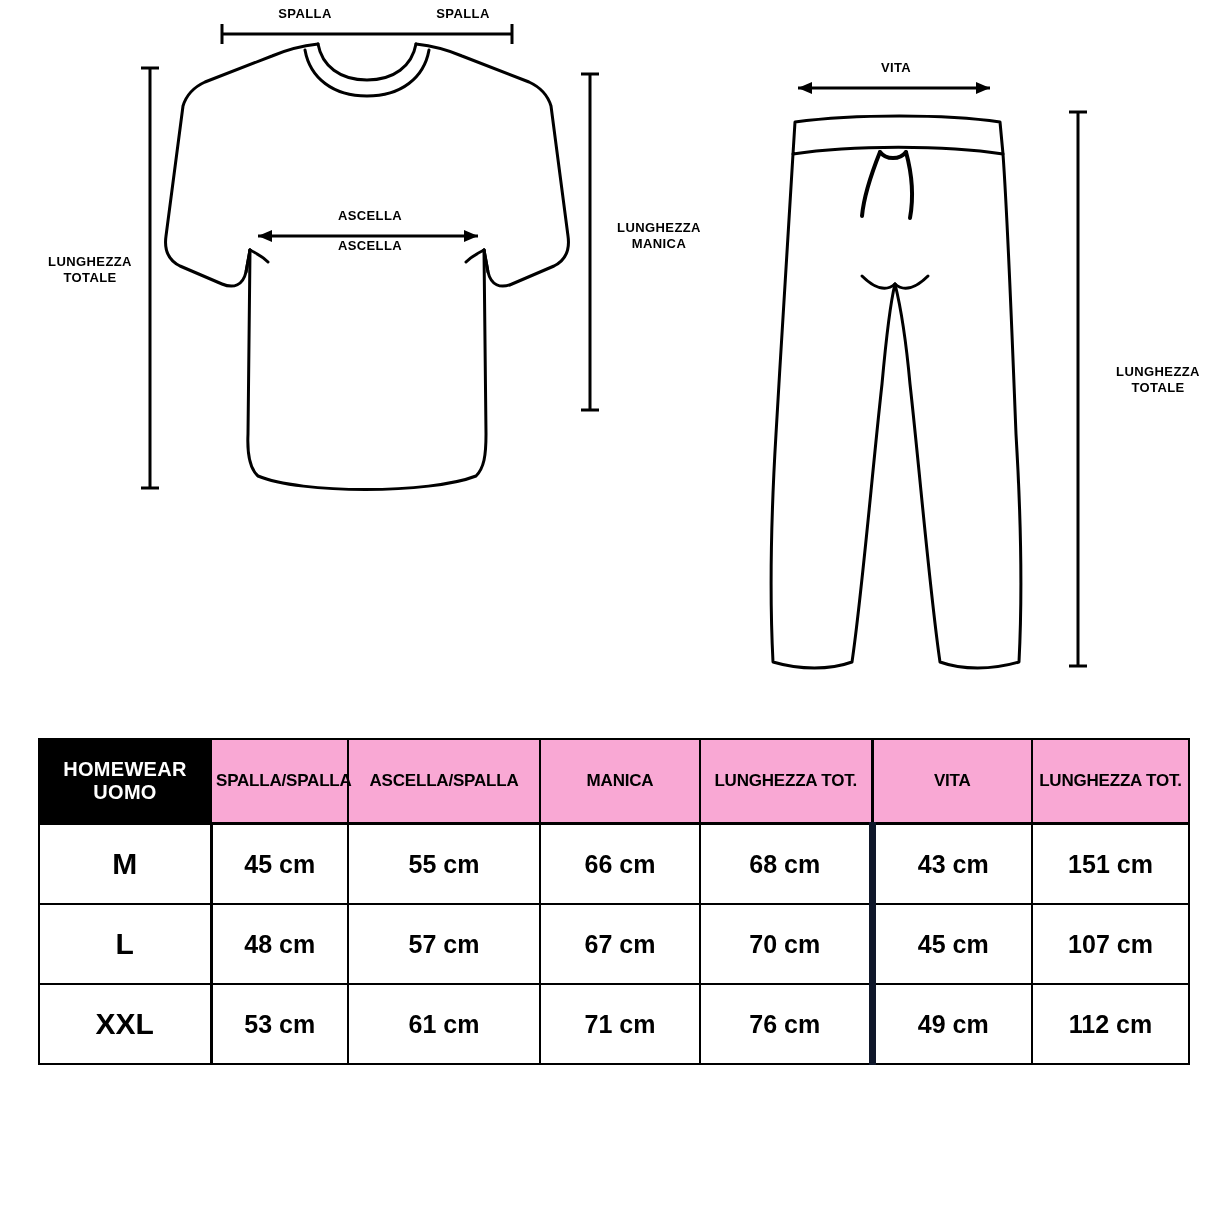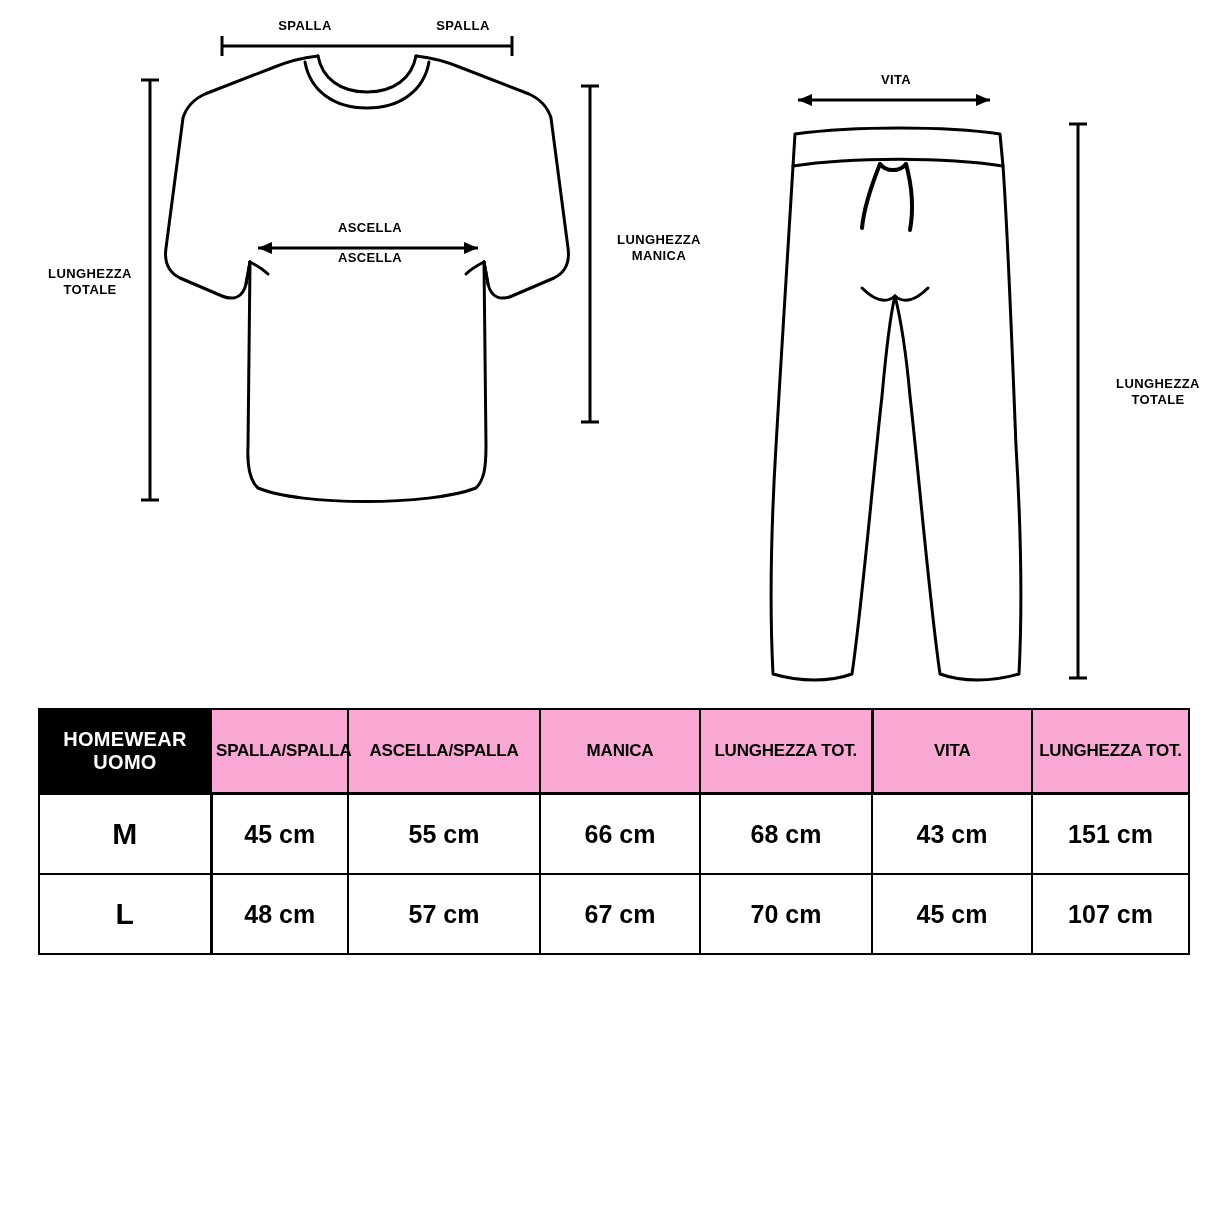--- a/index.html
+++ b/index.html
@@ -18,21 +18,21 @@
   #page {
     position: relative;
     width: 1227px;
     height: 1227px;
   }
 
   
   .diagram {
     position: absolute;
     left: 0;
-    top: 16px;
+    top: 4px;
     width: 1171px;
     height: 720px;
   }
   .diagram svg {
     display: block;
   }
 
   .dim-label {
     position: absolute;
     font-family: "Liberation Sans", sans-serif;
@@ -42,21 +42,21 @@
     line-height: 1.25;
     text-align: center;
     white-space: pre-line;
     color: #000;
   }
 
   
   .table-wrap {
     position: absolute;
     left: 38px;
-    top: 708px;
+    top: 738px;
     width: 968px;
   }
   table.size-table {
     border-collapse: collapse;
     width: 1150px;
     table-layout: fixed;
   }
   table.size-table td, table.size-table th {
     border: 2px solid #000000;
     text-align: center;
@@ -93,21 +93,21 @@
     font-size: 25px;
     padding: 22px 4px;
     border-color: #000;
     text-align: center;
   }
   tbody tr td {
     border-top: 1px solid #000;
     border-bottom: 1px solid #000;
   }
   tbody tr:first-child td { border-top: 3px solid #000; }
-  tbody td.val.thicksep { border-left: 1px solid #0f172a; }
+  tbody td.val.thicksep { border-left: 7px solid #0f172a; }
   thead th.hdr.thicksep { border-left: 3px solid #000; }
 
   
   col.c0 { width: 172px; }
   col.c1 { width: 137px; }
   col.c2 { width: 192px; }
   col.c3 { width: 160px; }
   col.c4 { width: 172px; }
   col.c5 { width: 160px; }
   col.c6 { width: 157px; }
@@ -273,17 +273,26 @@
         </tr>
         <tr>
           <td class="size-cell">L</td>
           <td class="val">48 cm</td>
           <td class="val">57 cm</td>
           <td class="val">67 cm</td>
           <td class="val">70 cm</td>
           <td class="val thicksep">45 cm</td>
           <td class="val">107 cm</td>
         </tr>
+        <tr>
+          <td class="size-cell">XXL</td>
+          <td class="val">53 cm</td>
+          <td class="val">61 cm</td>
+          <td class="val">71 cm</td>
+          <td class="val">76 cm</td>
+          <td class="val thicksep">49 cm</td>
+          <td class="val">112 cm</td>
+        </tr>
       </tbody>
     </table>
   </div>
 
 </div>
 
 </body></html>

